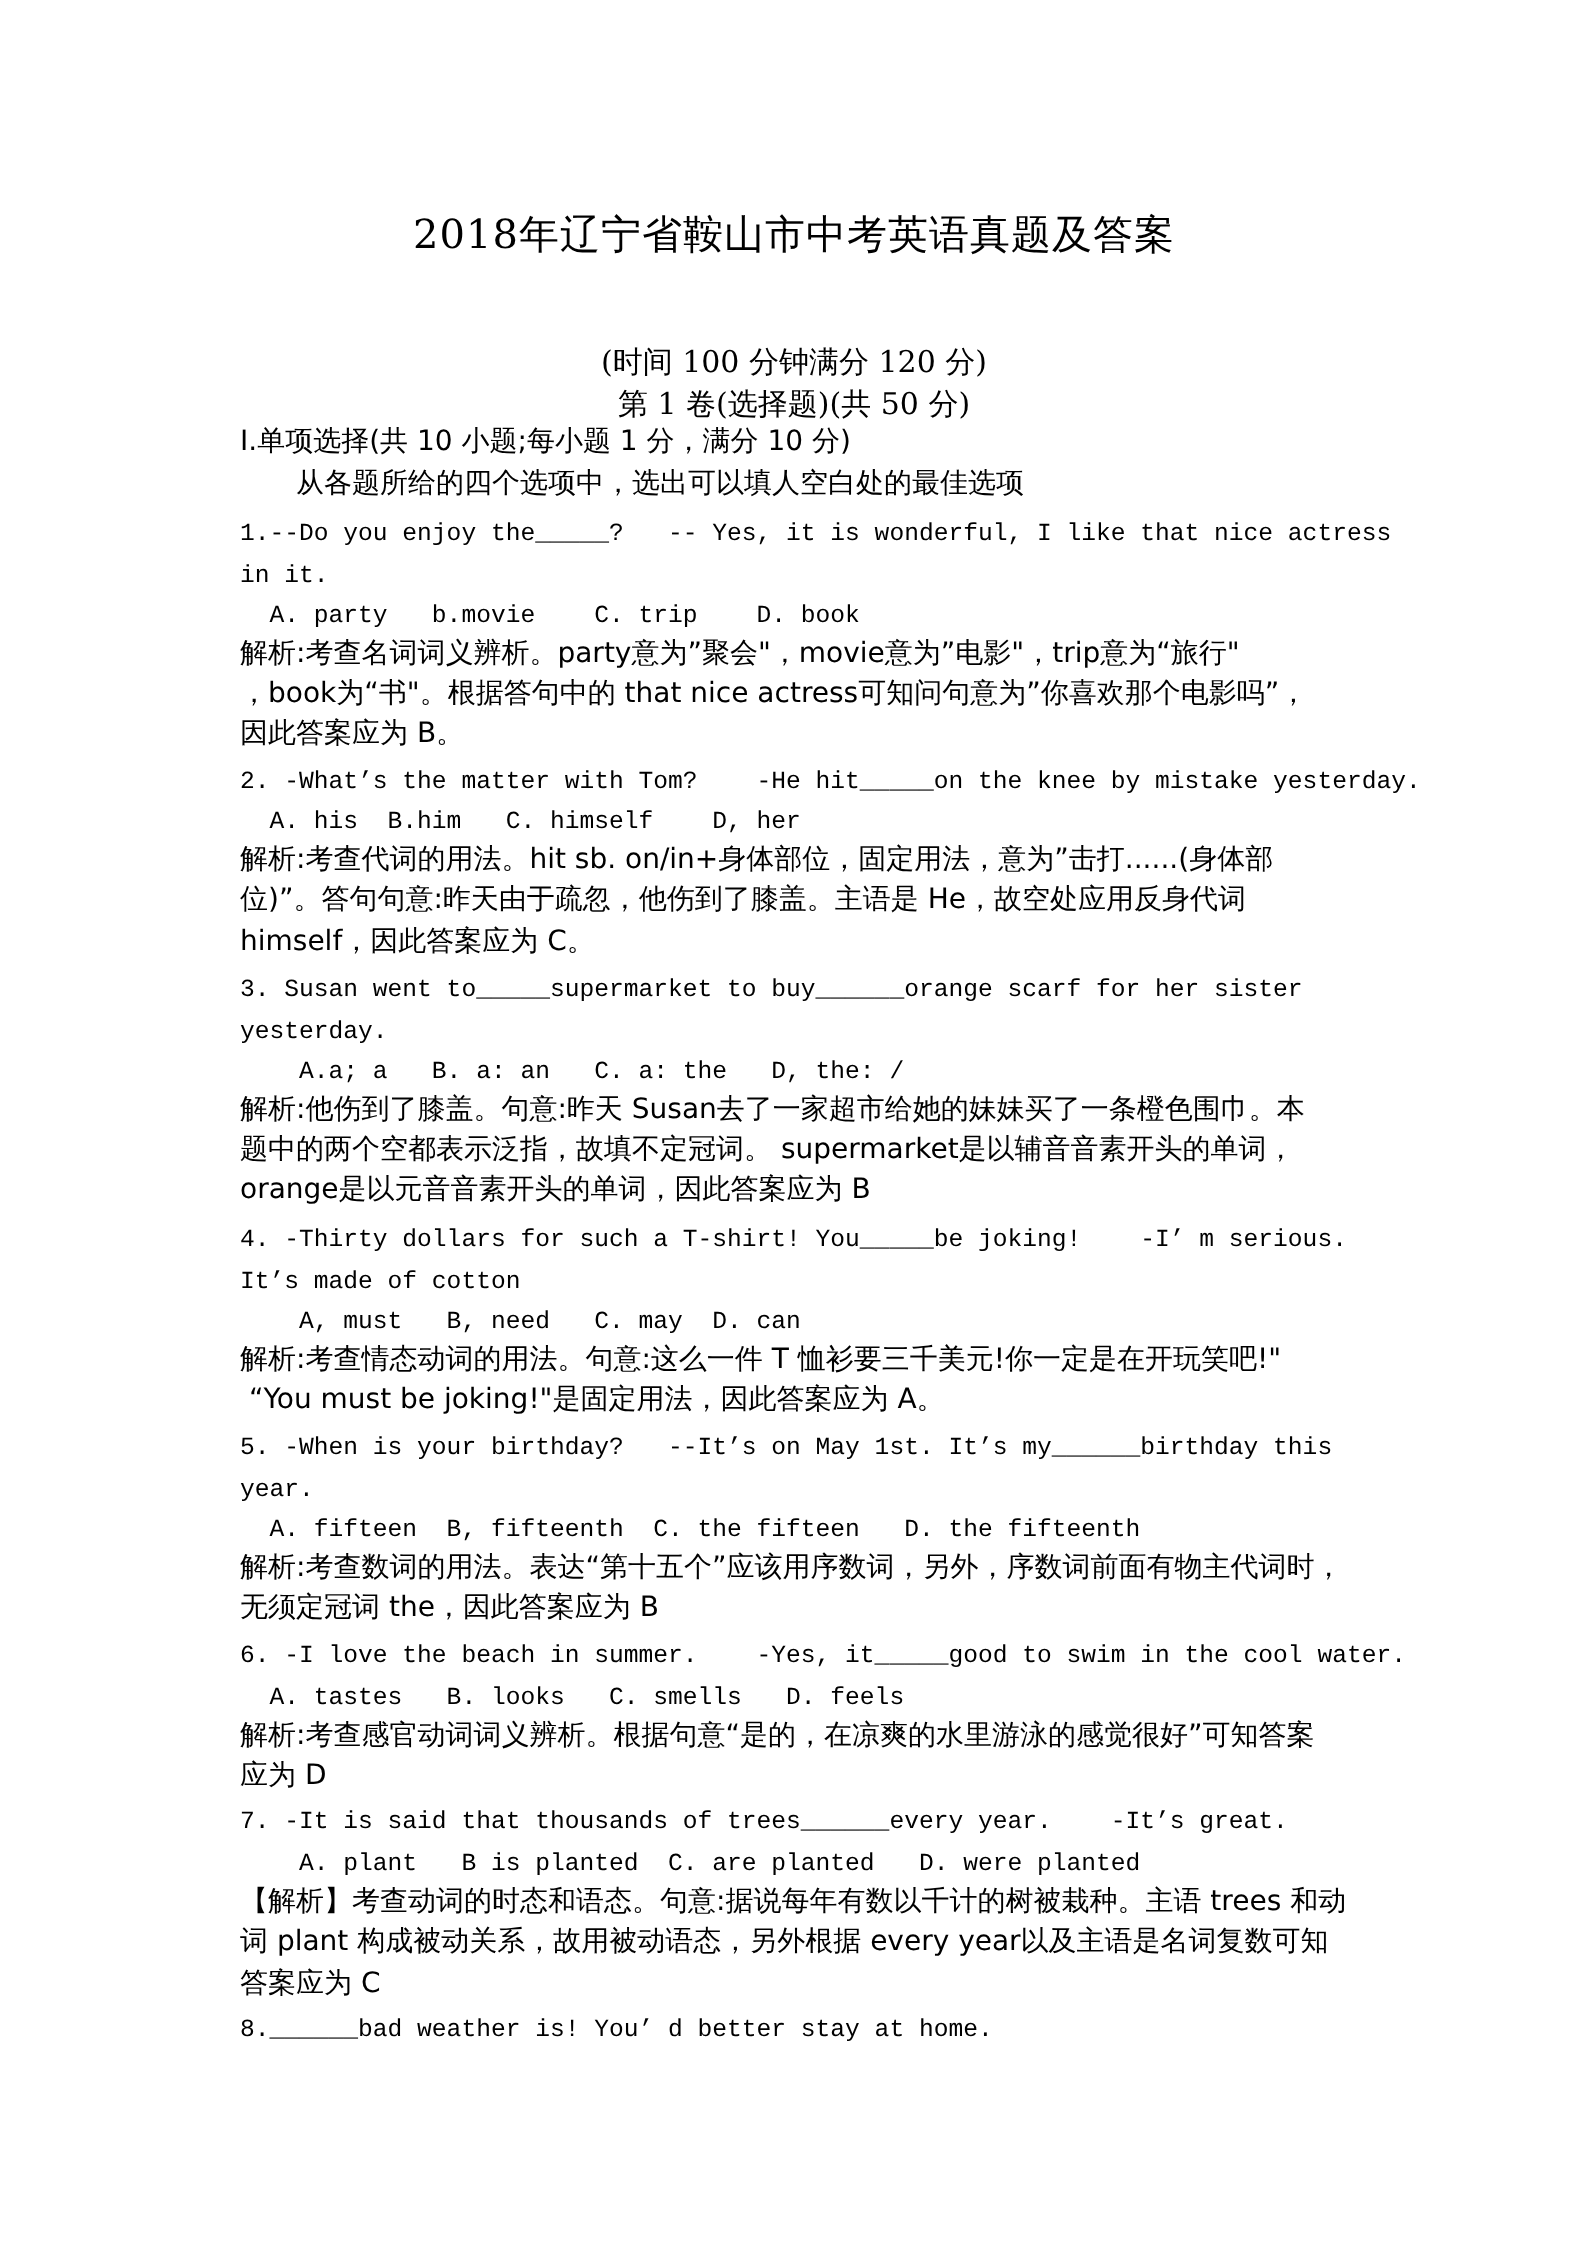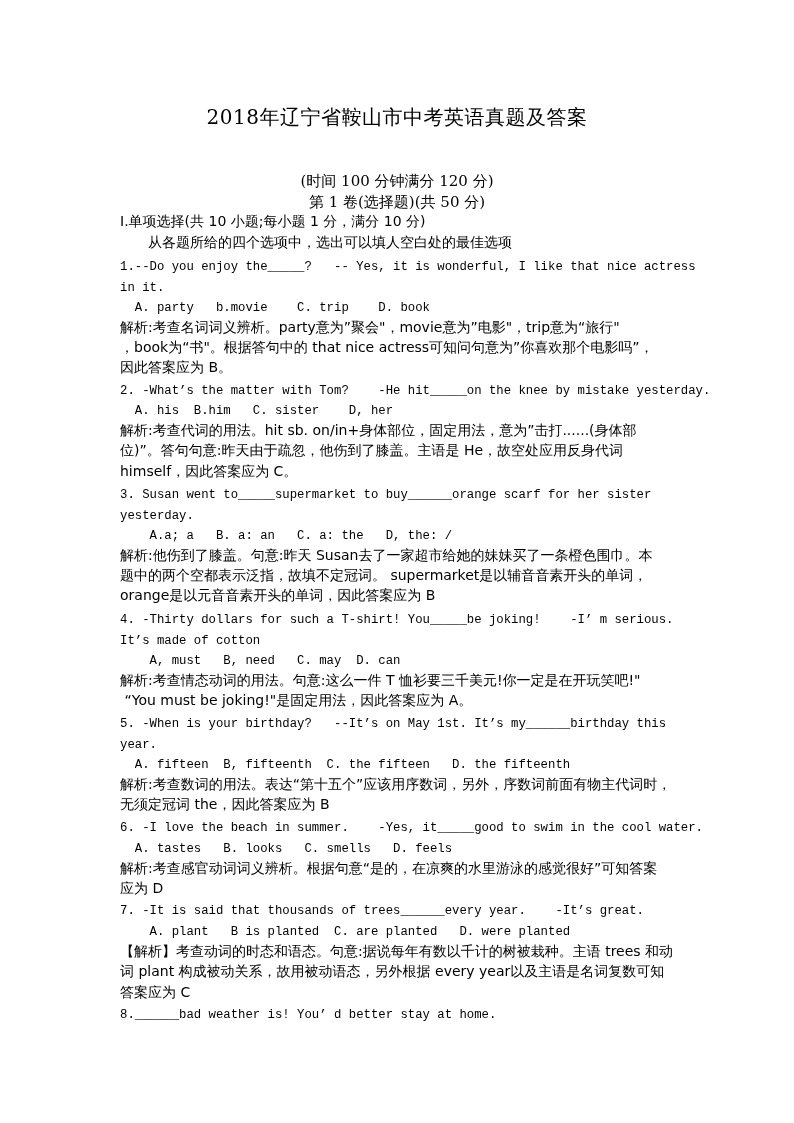--- a/index.html
+++ b/index.html
@@ -31,21 +31,21 @@
   <div class="line cn" style="top:234px; left:148px">从各题所给的四个选项中，选出可以填人空白处的最佳选项</div>
 
   <div class="line mono" style="top:259px">1.--Do you enjoy the_____?   -- Yes, it is wonderful, I like that nice actress</div>
   <div class="line mono" style="top:280px">in it.</div>
   <div class="line mono" style="top:300px">  A. party   b.movie    C. trip    D. book</div>
   <div class="line cn" style="top:319px">解析:考查名词词义辨析。party意为”聚会"，movie意为”电影"，trip意为“旅行"</div>
   <div class="line cn" style="top:339px">，book为“书"。根据答句中的 that nice actress可知问句意为”你喜欢那个电影吗”，</div>
   <div class="line cn" style="top:359px">因此答案应为 B。</div>
 
   <div class="line mono" style="top:383px">2. -What’s the matter with Tom?    -He hit_____on the knee by mistake yesterday.</div>
-  <div class="line mono" style="top:403px">  A. his  B.him   C. sister    D, her</div>
+  <div class="line mono" style="top:403px">  A. his  B.him   C. himself    D, her</div>
   <div class="line cn" style="top:422px">解析:考查代词的用法。hit sb. on/in+身体部位，固定用法，意为”击打......(身体部</div>
   <div class="line cn" style="top:442px">位)”。答句句意:昨天由于疏忽，他伤到了膝盖。主语是 He，故空处应用反身代词</div>
   <div class="line cn" style="top:463px">himself，因此答案应为 C。</div>
 
   <div class="line mono" style="top:487px">3. Susan went to_____supermarket to buy______orange scarf for her sister</div>
   <div class="line mono" style="top:508px">yesterday.</div>
   <div class="line mono" style="top:528px">    A.a; a   B. a: an   C. a: the   D, the: /</div>
   <div class="line cn" style="top:547px">解析:他伤到了膝盖。句意:昨天 Susan去了一家超市给她的妹妹买了一条橙色围巾。本</div>
   <div class="line cn" style="top:567px">题中的两个空都表示泛指，故填不定冠词。 supermarket是以辅音音素开头的单词，</div>
   <div class="line cn" style="top:587px">orange是以元音音素开头的单词，因此答案应为 B</div>

